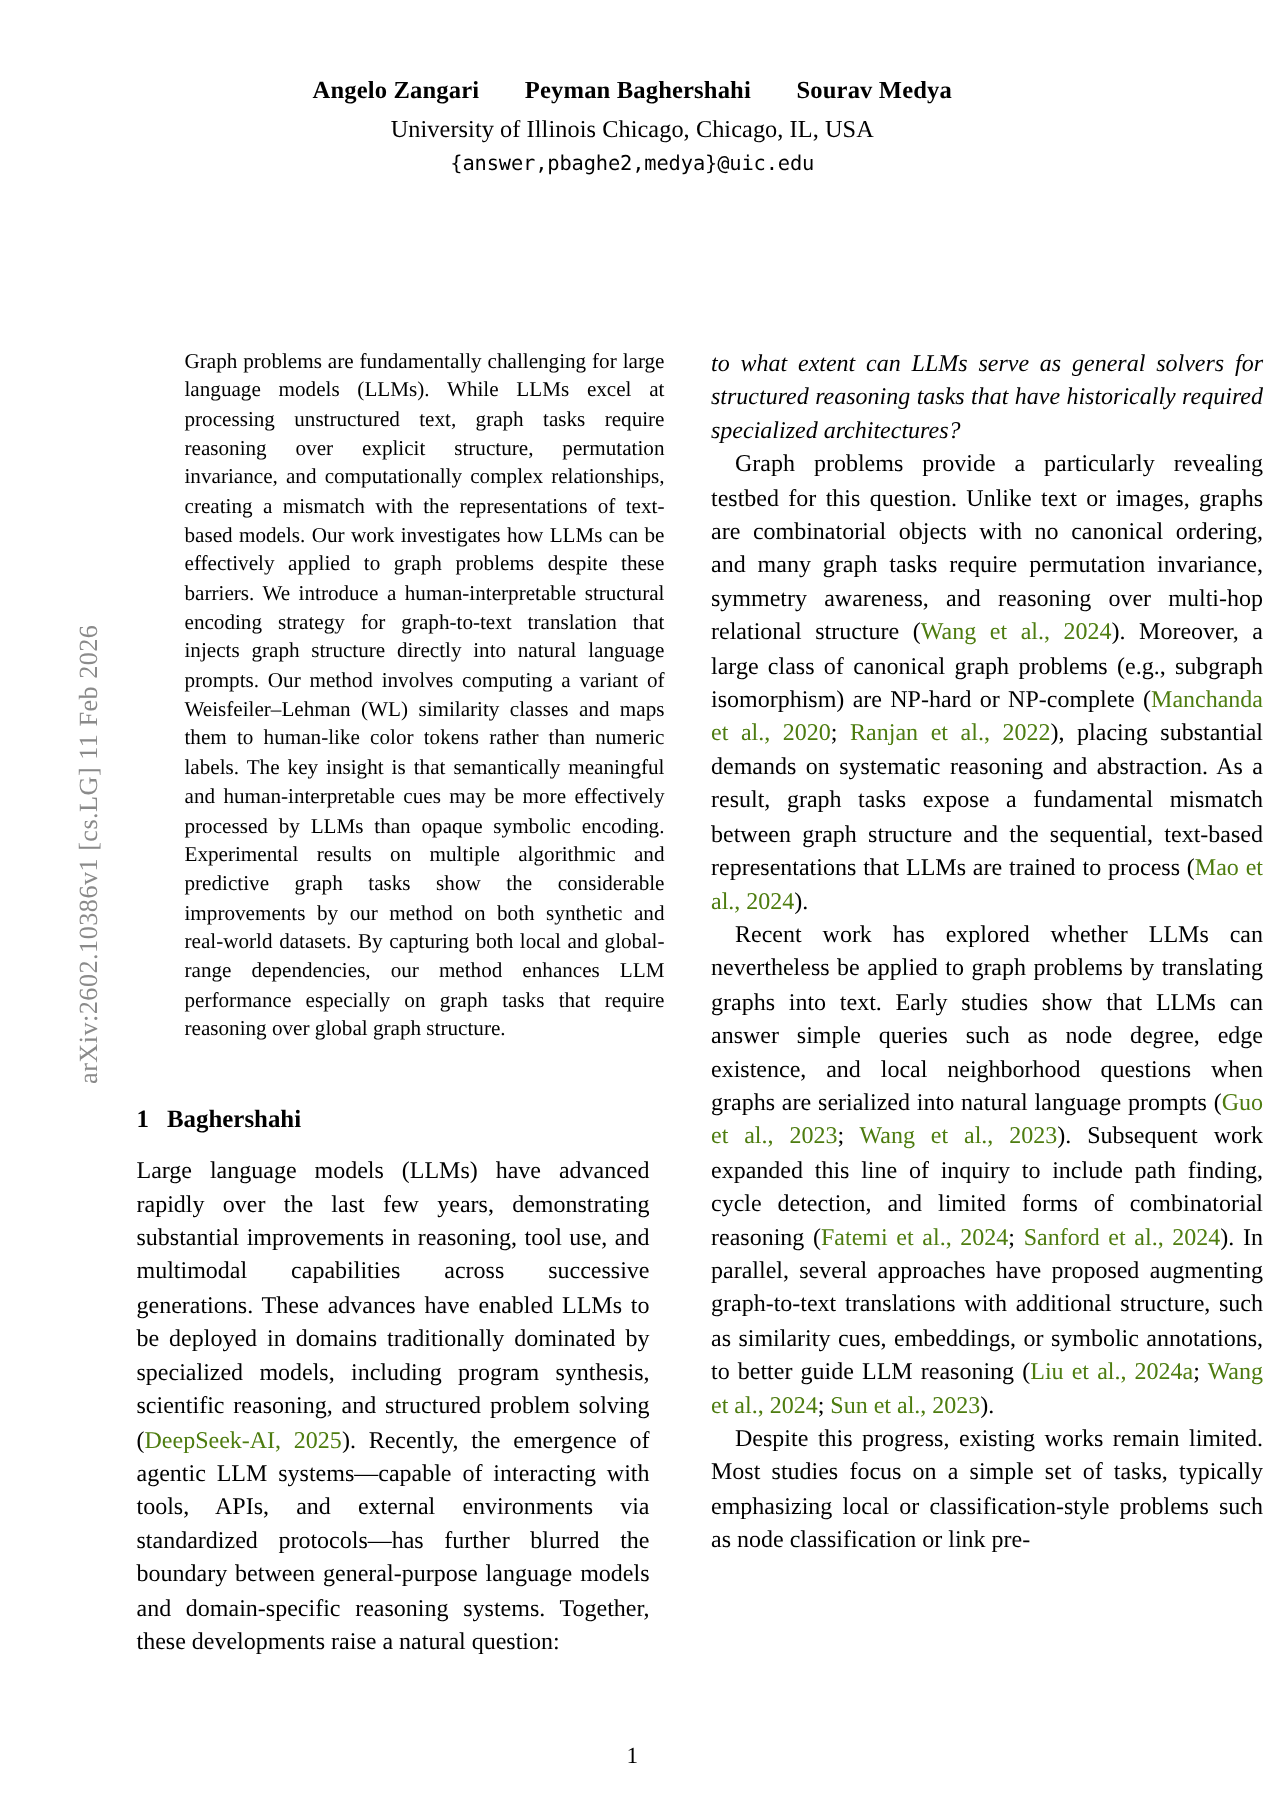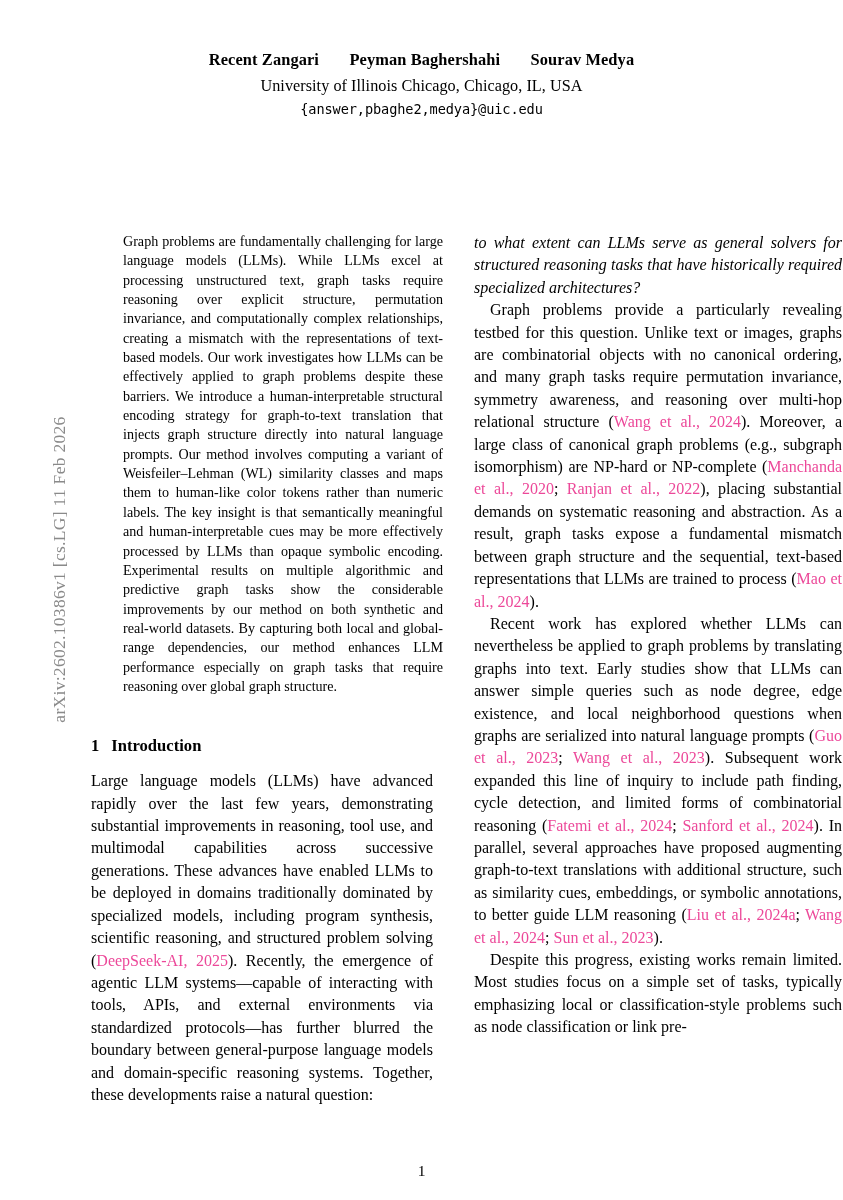--- a/index.html
+++ b/index.html
@@ -113,21 +113,21 @@
   .para {
     font-size: 16px;
     line-height: 22.4px;
     text-align: justify;
     text-justify: inter-word;
     margin: 0;
     hyphens: manual;
   }
   .para.indent { text-indent: 16px; }
 
-  .cite { color: #ec4899; }
+  .cite { color: #4d7c0f; }
   .ital { font-style: italic; }
 
   .intro-wrap { margin-top: 40px; }
   .intro-wrap .para { margin-top: 14px; }
 
   .rightcol .para + .para { margin-top: 0; }
 
   
   .page-number {
     position: absolute;
@@ -141,38 +141,38 @@
 </head>
 <body>
 
 <div class="page">
 
   <div class="arxiv-stamp">arXiv:2602.10386v1  [cs.LG]  11 Feb 2026</div>
 
   <div class="title-block">
 
     <div class="authors">
-      <span class="author-name">Recent Zangari</span>
+      <span class="author-name">Angelo Zangari</span>
       <span class="author-gap"></span>
       <span class="author-name">Peyman Baghershahi</span>
       <span class="author-gap"></span>
       <span class="author-name">Sourav Medya</span>
     </div>
 
     <div class="affiliation">University of Illinois Chicago, Chicago, IL, USA</div>
     <div class="email">{answer,pbaghe2,medya}@uic.edu</div>
   </div>
 
   <div class="col col-left">
 
     <div class="abstract-body">Graph problems are fundamentally challenging for large language models (LLMs). While LLMs excel at processing unstructured text, graph tasks require reasoning over explicit structure, permutation invariance, and computationally complex relationships, creating a mismatch with the representations of text-based models. Our work investigates how LLMs can be effectively applied to graph problems despite these barriers. We introduce a human-interpretable structural encoding strategy for graph-to-text translation that injects graph structure directly into natural language prompts. Our method involves computing a variant of Weisfeiler–Lehman (WL) similarity classes and maps them to human-like color tokens rather than numeric labels. The key insight is that semantically meaningful and human-interpretable cues may be more effectively processed by LLMs than opaque symbolic encoding. Experimental results on multiple algorithmic and predictive graph tasks show the considerable improvements by our method on both synthetic and real-world datasets. By capturing both local and global-range dependencies, our method enhances LLM performance especially on graph tasks that require reasoning over global graph structure.</div>
 
     <div class="intro-wrap">
       <div class="section-head">
-        <span class="secnum">1</span><span>Introduction</span>
+        <span class="secnum">1</span><span>Baghershahi</span>
       </div>
 
       <p class="para"><span>Large language models (LLMs) have advanced rapidly over the last few years, demonstrating substantial improvements in reasoning, tool use, and multimodal capabilities across successive generations. These advances have enabled LLMs to be deployed in domains traditionally dominated by specialized models, including program synthesis, scientific reasoning, and structured problem solving (</span><span class="cite">DeepSeek-AI, 2025</span><span>). Recently, the emergence of agentic LLM systems—capable of interacting with tools, APIs, and external environments via standardized protocols—has further blurred the boundary between general-purpose language models and domain-specific reasoning systems. Together, these developments raise a natural question: </span></p>
     </div>
 
   </div>
 
   <div class="col col-right rightcol">
 
     <p class="para"><span class="ital">to what extent can LLMs serve as general solvers for structured reasoning tasks that have historically required specialized architectures?</span></p>

